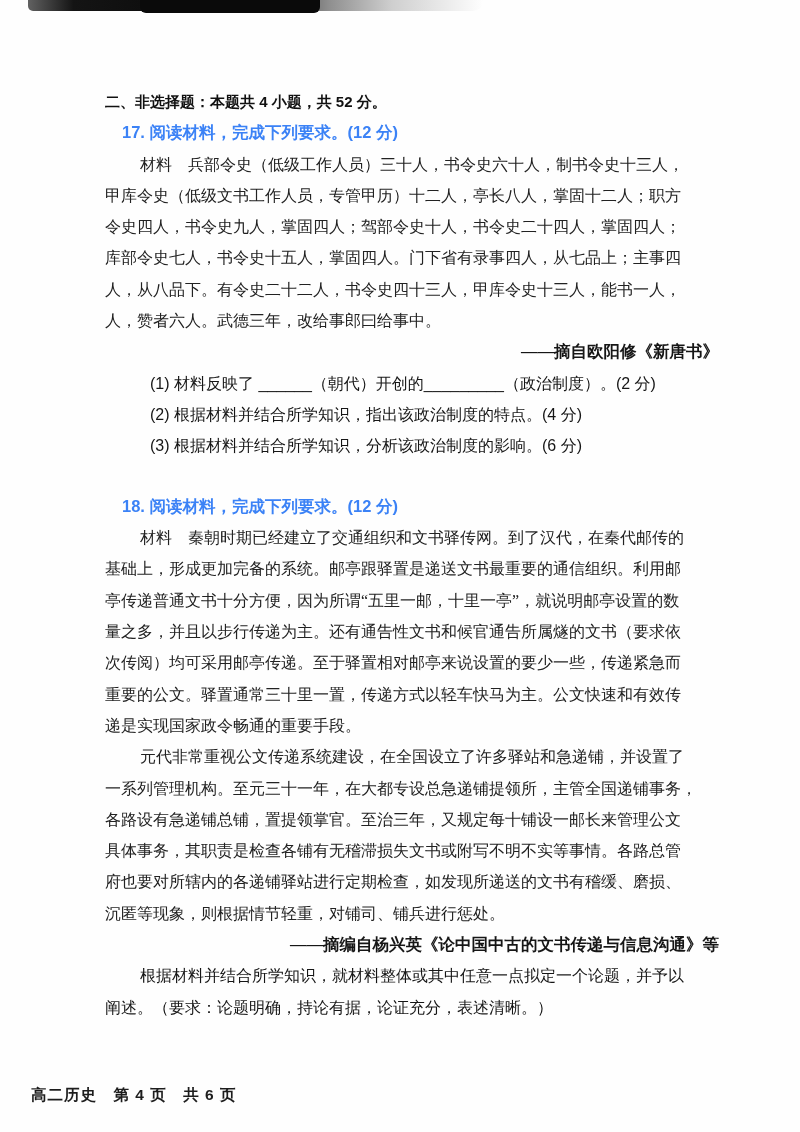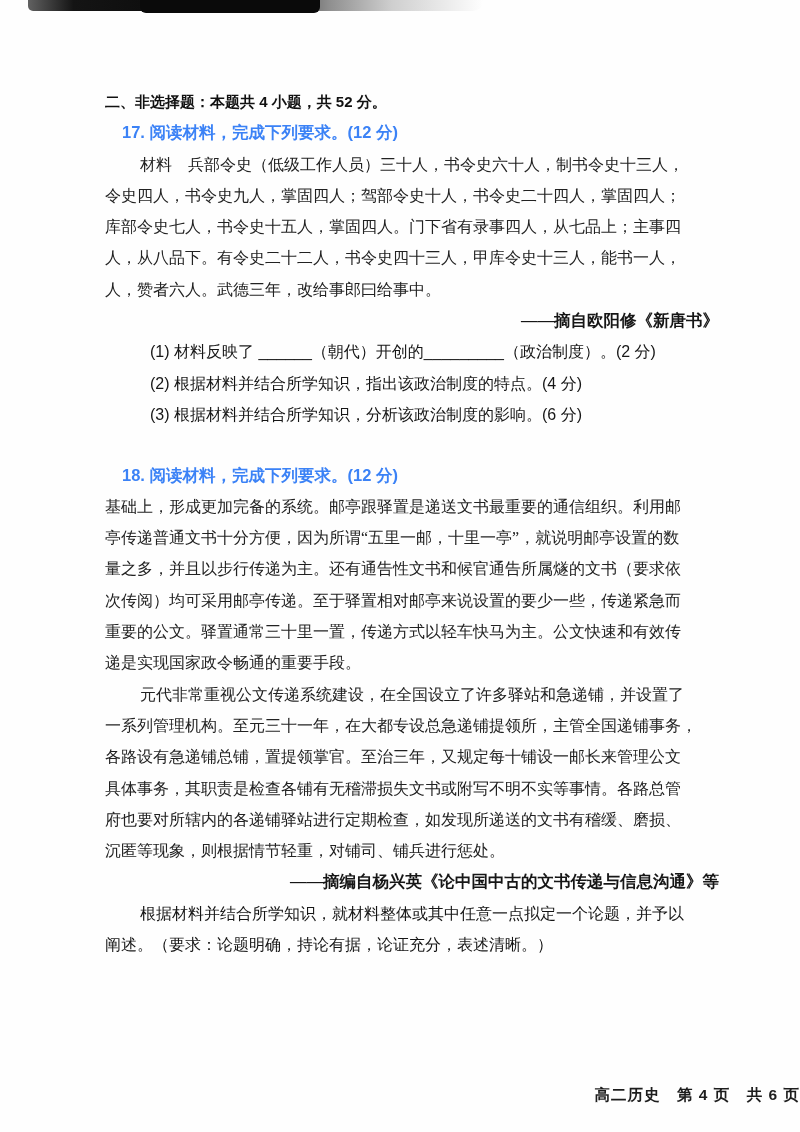--- a/index.html
+++ b/index.html
@@ -57,49 +57,51 @@
     font-family:"Liberation Sans","DejaVu Sans",sans-serif;
     font-size:16px; line-height:31.4px; color:#161616; white-space:nowrap;
   }
   .q18-block { margin-top:29px; }
   .task {
     font-family:"Liberation Sans","DejaVu Sans",sans-serif;
     font-size:16px; line-height:31.3px; color:#161616; white-space:nowrap;
   }
   .footer {
     position:absolute; left:0; right:0; bottom:26px;
-    text-align:right;
+    text-align:left;
     font-family:"Liberation Sans","DejaVu Sans",sans-serif;
     font-size:15.5px; font-weight:600; letter-spacing:1px; color:#1d1d1d;padding-left:31px;
   }
 </style>
 </head>
 <body>
 
 <div class="page">
 
   <div class="scan-artifact"></div>
 
 
   <div class="content">
 
     <div class="sec-header">二、非选择题：本题共 4 小题，共 52 分。</div>
 
     <div class="q-title">17. 阅读材料，完成下列要求。(12 分)</div>
     <div class="mline indent">材料　兵部令史（低级工作人员）三十人，书令史六十人，制书令史十三人，</div>
+    <div class="mline">甲库令史（低级文书工作人员，专管甲历）十二人，亭长八人，掌固十二人；职方</div>
     <div class="mline">令史四人，书令史九人，掌固四人；驾部令史十人，书令史二十四人，掌固四人；</div>
     <div class="mline">库部令史七人，书令史十五人，掌固四人。门下省有录事四人，从七品上；主事四</div>
     <div class="mline">人，从八品下。有令史二十二人，书令史四十三人，甲库令史十三人，能书一人，</div>
     <div class="mline">人，赞者六人。武德三年，改给事郎曰给事中。</div>
     <div class="source">——摘自欧阳修《新唐书》</div>
     <div class="sub-q">(1) 材料反映了 ______（朝代）开创的_________（政治制度）。(2 分)</div>
     <div class="sub-q">(2) 根据材料并结合所学知识，指出该政治制度的特点。(4 分)</div>
     <div class="sub-q">(3) 根据材料并结合所学知识，分析该政治制度的影响。(6 分)</div>
 
     <div class="q-title q18-block">18. 阅读材料，完成下列要求。(12 分)</div>
+    <div class="mline indent">材料　秦朝时期已经建立了交通组织和文书驿传网。到了汉代，在秦代邮传的</div>
     <div class="mline">基础上，形成更加完备的系统。邮亭跟驿置是递送文书最重要的通信组织。利用邮</div>
     <div class="mline">亭传递普通文书十分方便，因为所谓“五里一邮，十里一亭”，就说明邮亭设置的数</div>
     <div class="mline">量之多，并且以步行传递为主。还有通告性文书和候官通告所属燧的文书（要求依</div>
     <div class="mline">次传阅）均可采用邮亭传递。至于驿置相对邮亭来说设置的要少一些，传递紧急而</div>
     <div class="mline">重要的公文。驿置通常三十里一置，传递方式以轻车快马为主。公文快速和有效传</div>
     <div class="mline">递是实现国家政令畅通的重要手段。</div>
     <div class="mline indent">元代非常重视公文传递系统建设，在全国设立了许多驿站和急递铺，并设置了</div>
     <div class="mline">一系列管理机构。至元三十一年，在大都专设总急递铺提领所，主管全国递铺事务，</div>
     <div class="mline">各路设有急递铺总铺，置提领掌官。至治三年，又规定每十铺设一邮长来管理公文</div>
     <div class="mline">具体事务，其职责是检查各铺有无稽滞损失文书或附写不明不实等事情。各路总管</div>

